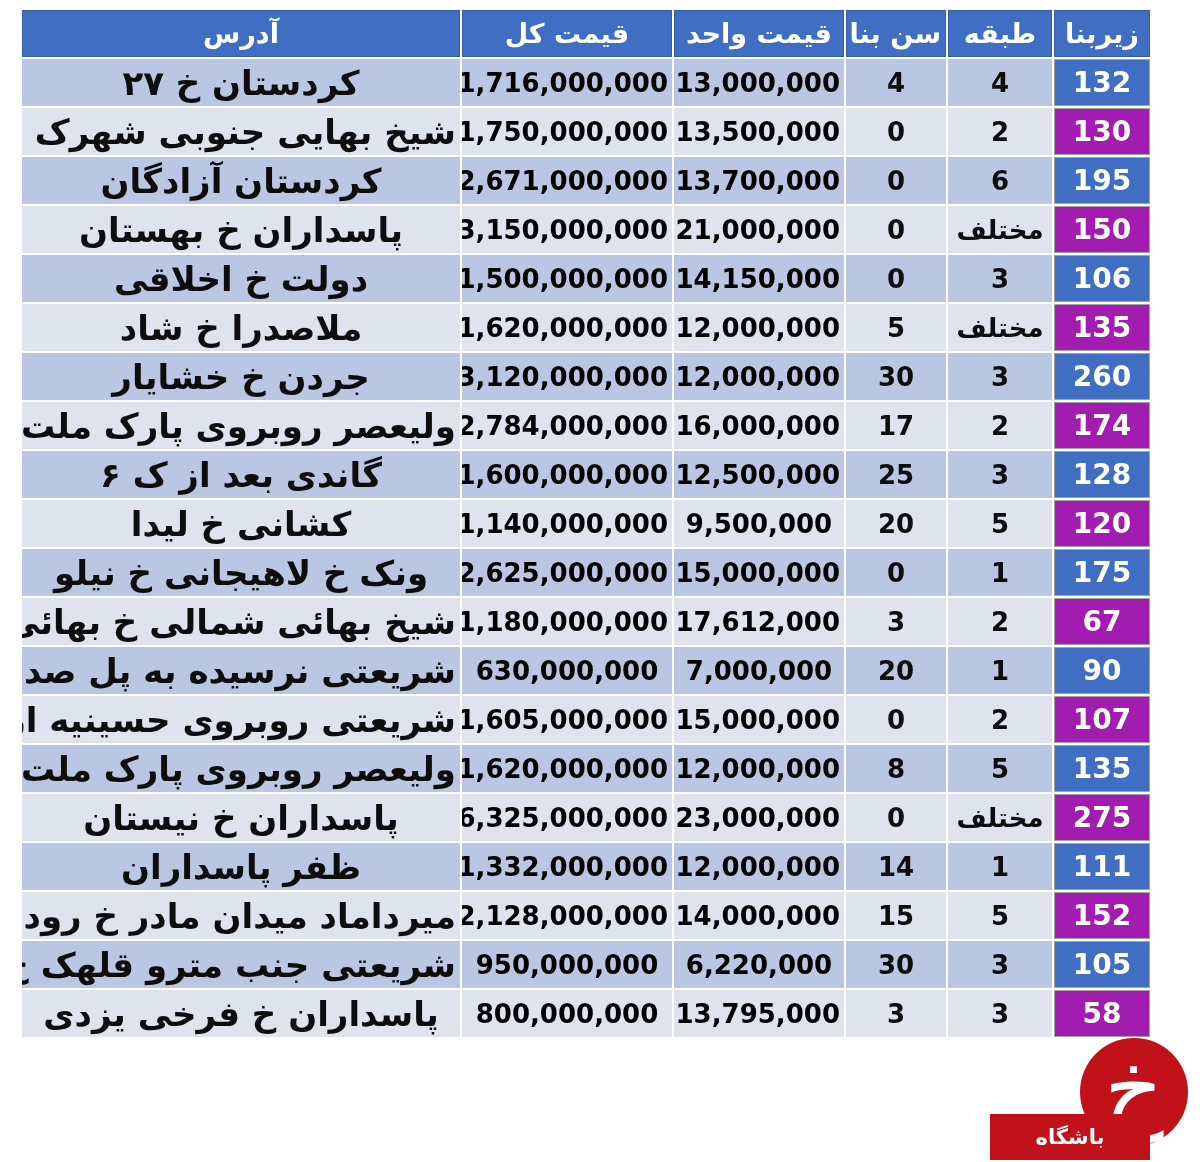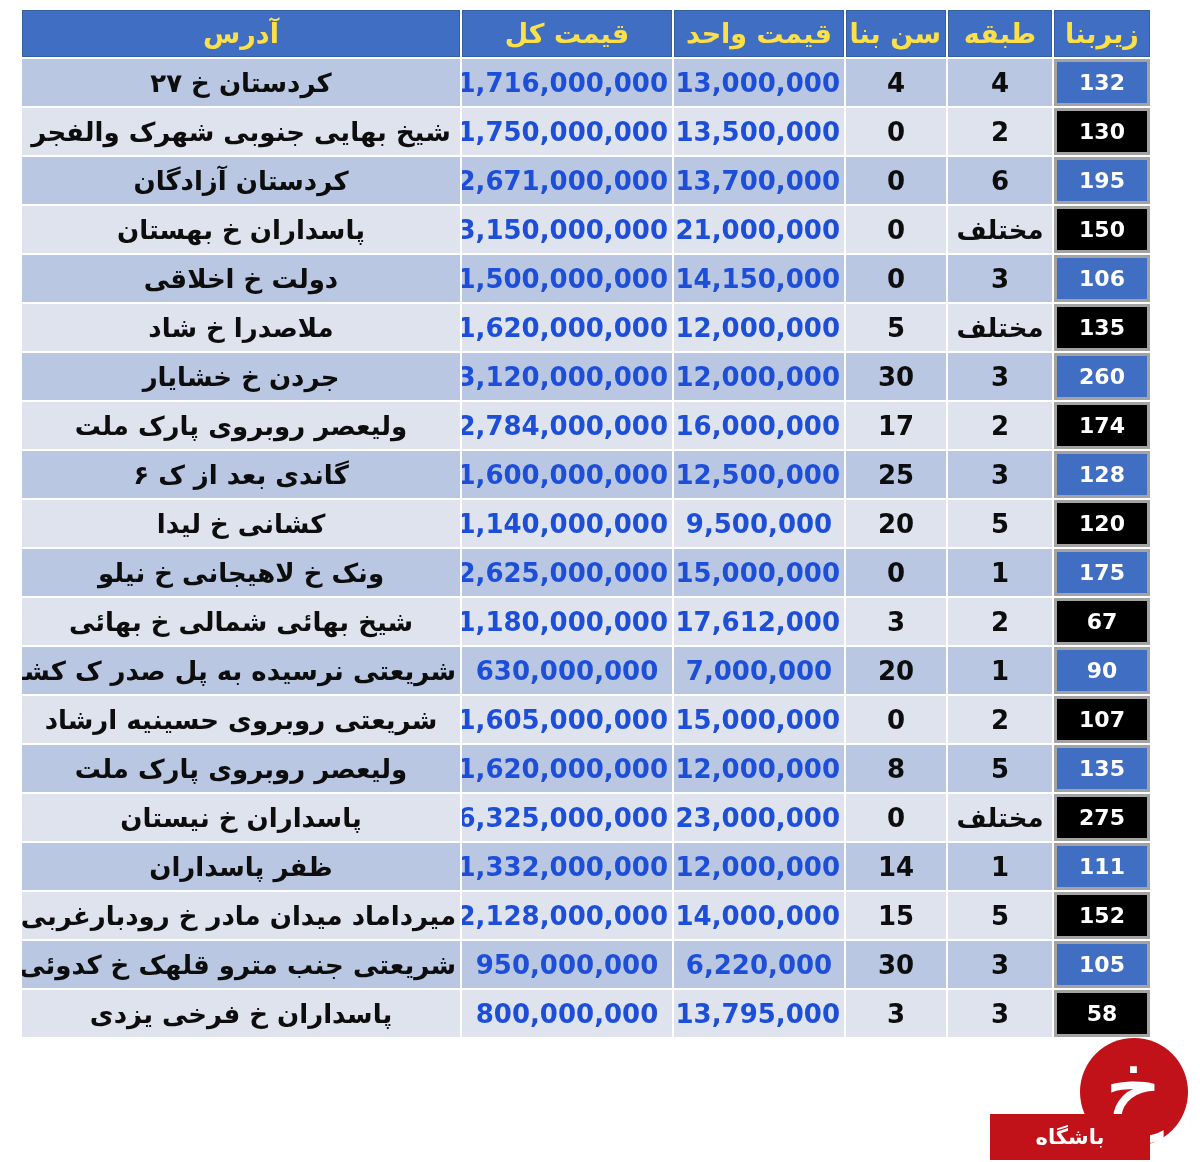--- a/index.html
+++ b/index.html
@@ -29,47 +29,47 @@
     height: 47px;
     padding: 0 4px;
     text-align: center;
     vertical-align: middle;
     font-weight: bold;
     white-space: nowrap;
     overflow: hidden;
   }
   thead th {
     background: #3f6ec2;
-    color: #fde047;
+    color: #ffffff;
     font-size: 27px;
     height: 46px;
     border: 1px solid #35609f;
   }
   thead th.h-addr { font-size: 27px; }
 
   
   td.c-area {
     background: #3f6ec2;
     color: #ffffff;
-    font-size: 22px;
-    border: 3px solid #a3a3a3;
-  }
-  tr.alt td.c-area { background: #000000; }
+    font-size: 28px;
+    border: 1px solid #a3a3a3;
+  }
+  tr.alt td.c-area { background: #a21caf; }
 
   td.c-num {
     font-size: 26px;
     color: #0d0d0d;
   }
   td.c-price {
     font-size: 26px;
-    color: #1d4ed8;
+    color: #000000;
     letter-spacing: 0px;
   }
   td.c-addr {
-    font-size: 26px;
+    font-size: 34px;
     color: #0d0d0d;
     text-align: center;
     padding-right: 10px;
     padding-left: 10px;
   }
   
   tr.band-a td.c-num,
   tr.band-a td.c-price,
   tr.band-a td.c-addr { background: #b9c7e2; }
   tr.band-b td.c-num,

